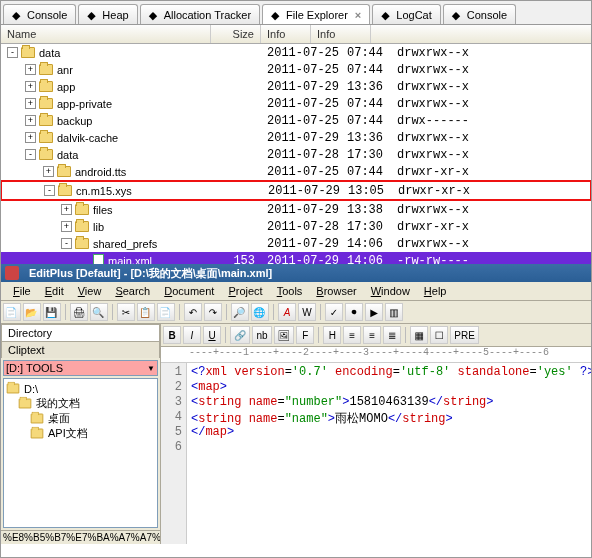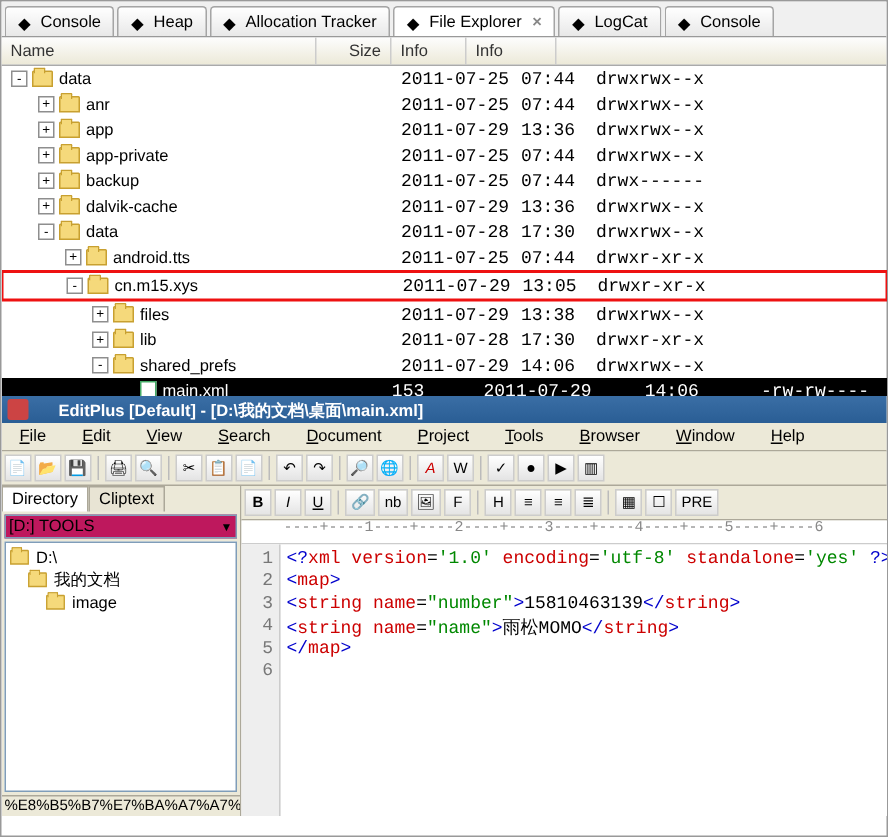--- a/index.html
+++ b/index.html
@@ -12,43 +12,43 @@
   .headerrow { display: flex; border-bottom: 1px solid #aaa; background: linear-gradient(#fdfdfd,#ece9d8); }
   .headerrow .col { padding: 3px 6px; border-right: 1px solid #ccc; color: #333; }
   .col-name { width: 210px; }
   .col-size { width: 50px; text-align: right; }
   .col-date { width: 80px; }
   .col-time { width: 50px; }
   .col-perm { width: 90px; }
   .col-info { width: 60px; }
   .tree { height: 220px; overflow: auto; }
   .row { display: flex; align-items: center; height: 17px; }
-  .row.sel { background: #000000; color: #fff; justify-content: space-between; }
+  .row.sel { background: #6d28d9; color: #fff; }
   .cell { padding: 0 6px; white-space: nowrap; font-family: "Courier New", monospace; font-size: 12px; }
   .namecell { display: flex; align-items: center; width: 210px; }
   .exp { width: 11px; height: 11px; border: 1px solid #8e8e8e; font-size: 9px; line-height: 9px; text-align: center; margin-right: 3px; background: #fff; color: #000; cursor: pointer; }
   .exp.blank { border: none; background: transparent; }
   .folder-icon { width: 14px; height: 11px; background: #f5d97b; border: 1px solid #c8a030; border-radius: 1px 1px 0 0; margin-right: 4px; position: relative; }
   .folder-icon::before { content:""; position:absolute; top:-3px; left:0; width:6px; height:3px; background:#f5d97b; border:1px solid #c8a030; border-bottom:none; border-radius:1px 1px 0 0;}
   .file-icon { width: 11px; height: 13px; background:#fff; border:1px solid #4a6; margin-right:4px; }
   .redbox { border: 2px solid #e11; margin: 0 -1px; }
-  .editplus-title { height: 18px; background: linear-gradient(#3a6ea5,#2a5e95); color:#fff; display:flex; align-items:center; padding:0 4px; gap:20px; font-weight:bold; }
+  .editplus-title { height: 18px; background: linear-gradient(#3a6ea5,#2a5e95); color:#fff; display:flex; align-items:center; padding:0 4px; gap:10px; font-weight:bold; }
   .ep-icon { width:14px; height:14px; background:#c44; border-radius:2px; }
-  .menubar { display:flex; gap:12px; padding:2px 6px; background:#ece9d8; border-bottom:1px solid #aca899; }
+  .menubar { display:flex; gap:2px; padding:2px 6px; background:#ece9d8; border-bottom:1px solid #aca899; }
   .menuitem { padding:1px 6px; cursor:pointer; }
   .menuitem .ul { text-decoration: underline; }
   .toolbar { display:flex; align-items:center; gap:2px; padding:2px; background:#ece9d8; border-bottom:1px solid #aca899; flex-wrap:nowrap; overflow:hidden; }
   .tbtn { width:18px; height:18px; border:1px solid #ccc; background:linear-gradient(#fff,#e4e4e4); display:flex; align-items:center; justify-content:center; font-size:10px; cursor:pointer; }
   .tsep { width:1px; height:16px; background:#bbb; margin:0 2px; }
   .ep-body { display:flex; height: 220px; }
   .sidepanel { width: 160px; border-right: 1px solid #aca899; background:#ece9d8; display:flex; flex-direction:column; }
-  .sidetabs { display:flex; }
+  .sidetabs { display:flex;flex-direction:column; }
   .sidetab { padding:2px 6px; border:1px solid #aca899; background:#fff; border-bottom:none; font-size:11px; cursor:pointer; }
   .sidetab.inactive { background:#e8e4d4; }
-  .combo { margin:2px; border:1px solid #7f9db9; background:#be185d; padding:1px 2px; display:flex; justify-content:space-between; align-items:center; cursor:pointer; }
+  .combo { margin:2px; border:1px solid #7f9db9; background:#fca5a5; padding:1px 2px; display:flex; justify-content:space-between; align-items:center; cursor:pointer; }
   .combo .arrow { font-size:8px; }
   .dirtree { flex:1; background:#fff; margin:0 2px 2px 2px; border:1px solid #7f9db9; padding:2px; overflow:auto; }
   .dt-item { display:flex; align-items:center; height:15px; cursor:pointer; }
   .dt-item .folder-icon { transform: scale(0.9); }
   .status-strip { font-size:10px; background:#ece9d8; border-top:1px solid #aca899; padding:1px 2px; white-space:nowrap; overflow:hidden; }
   .editor { flex:1; display:flex; flex-direction:column; }
   .fmt-toolbar { display:flex; align-items:center; gap:2px; padding:2px; background:#ece9d8; border-bottom:1px solid #aca899; overflow:hidden; }
   .fbtn { min-width:18px; height:18px; border:1px solid #ccc; background:linear-gradient(#fff,#e4e4e4); display:flex; align-items:center; justify-content:center; font-size:10px; cursor:pointer; padding:0 3px; }
   .ruler { height:16px; background:#fff; border-bottom:1px solid #ccc; font-family:"Courier New",monospace; font-size:10px; color:#888; padding-left:28px; letter-spacing:0; white-space:nowrap; overflow:hidden; }
   .code { flex:1; background:#fff; font-family:"Courier New",monospace; font-size:12px; display:flex; }
@@ -305,21 +305,25 @@
         <div class="dt-item" style="padding-left: 0px;">
           <span class="folder-icon"></span>
           <span>D:\</span>
         </div>
         <div class="dt-item" style="padding-left: 12px;">
           <span class="folder-icon"></span>
           <span>我的文档</span>
         </div>
         <div class="dt-item" style="padding-left: 24px;">
           <span class="folder-icon"></span>
-          <span>image</span>
+          <span>桌面</span>
+        </div>
+        <div class="dt-item" style="padding-left: 24px;">
+          <span class="folder-icon"></span>
+          <span>API文档</span>
         </div>
       </div>
     <div class="status-strip">%E8%B5%B7%E7%BA%A7%A7%E</div>
   </div>
 
   <div class="editor">
     <div class="fmt-toolbar">
       <span class="fbtn">
           <b>B</b>
         </span>
@@ -348,21 +352,21 @@
     <div class="code">
       <div class="gutter" id="gutter">
           <div style="height: 15px;">1</div>
           <div style="height: 15px;">2</div>
           <div style="height: 15px;">3</div>
           <div style="height: 15px;">4</div>
           <div style="height: 15px;">5</div>
           <div style="height: 15px;">6</div>
         </div>
       <div class="codetext" id="codetext">
-          <div class="line"><span class="kw-blue">&lt;?</span><span class="kw-red">xml</span> <span class="kw-red">version</span>=<span class="kw-green">'1.0'</span> <span class="kw-red">encoding</span>=<span class="kw-green">'utf-8'</span> <span class="kw-red">standalone</span>=<span class="kw-green">'yes'</span> <span class="kw-blue">?&gt;</span></div>
+          <div class="line"><span class="kw-blue">&lt;?</span><span class="kw-red">xml</span> <span class="kw-red">version</span>=<span class="kw-green">'0.7'</span> <span class="kw-red">encoding</span>=<span class="kw-green">'utf-8'</span> <span class="kw-red">standalone</span>=<span class="kw-green">'yes'</span> <span class="kw-blue">?&gt;</span></div>
           <div class="line"><span class="kw-blue">&lt;</span><span class="kw-red">map</span><span class="kw-blue">&gt;</span></div>
           <div class="line"><span class="kw-blue">&lt;</span><span class="kw-red">string</span> <span class="kw-red">name</span>=<span class="kw-green">"number"</span><span class="kw-blue">&gt;</span>15810463139<span class="kw-blue">&lt;/</span><span class="kw-red">string</span><span class="kw-blue">&gt;</span></div>
           <div class="line"><span class="kw-blue">&lt;</span><span class="kw-red">string</span> <span class="kw-red">name</span>=<span class="kw-green">"name"</span><span class="kw-blue">&gt;</span>雨松MOMO<span class="kw-blue">&lt;/</span><span class="kw-red">string</span><span class="kw-blue">&gt;</span></div>
           <div class="line"><span class="kw-blue">&lt;/</span><span class="kw-red">map</span><span class="kw-blue">&gt;</span></div>
           <div class="line"></div>
         </div>
     </div>
   </div>
 </div>
 

